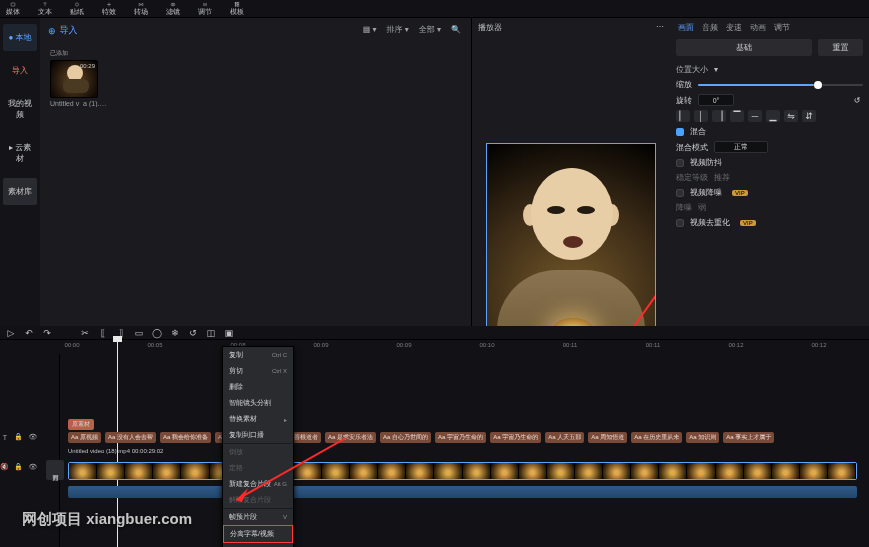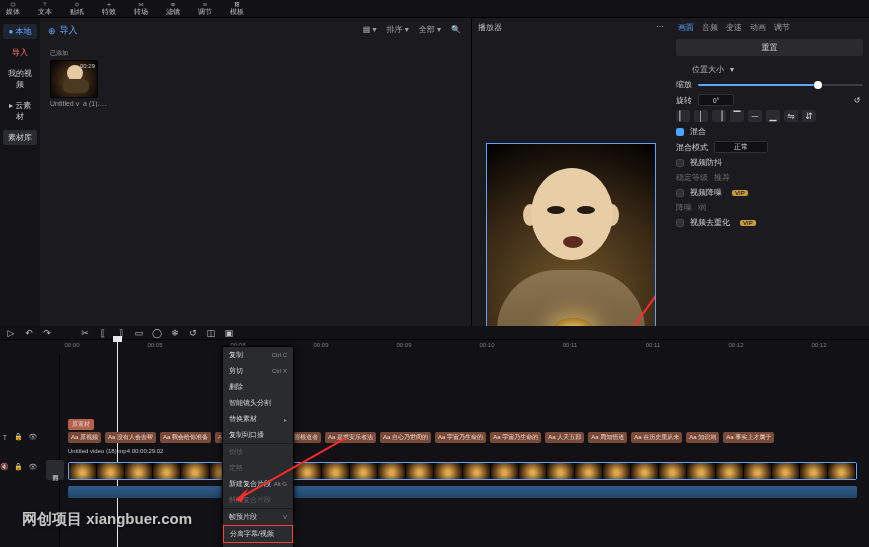--- a/index.html
+++ b/index.html
@@ -4,21 +4,21 @@
   <style>
     * { margin:0; padding:0; box-sizing:border-box; font-family:"Microsoft YaHei",sans-serif; }
     body { background:#0e0e11; color:#cfd0d2; width:869px; height:547px; overflow:hidden; position:relative; font-size:9px; }
     
     .top-toolbar { height:18px; display:flex; gap:18px; padding:2px 6px 0 6px; background:#121216; border-bottom:1px solid #000; }
     .tool { display:flex; flex-direction:column; align-items:center; font-size:7px; color:#bfc1c4; }
     .tool svg { width:10px; height:10px; fill:none; stroke:#c8cace; stroke-width:1.4; }
     
     .main { position:absolute; top:18px; left:0; right:0; bottom:0; display:flex; }
     .col-left { width:40px; background:#141418; display:flex; flex-direction:column; gap:6px; padding:6px 3px; }
-    .lbtn { font-size:8px; color:#c8cacc; padding:2px 2px; border-radius:2px; cursor:pointer; text-align:center; }
+    .lbtn { font-size:8px; color:#c8cacc; padding:8px 2px; border-radius:2px; cursor:pointer; text-align:center; }
     .lbtn.active { background:#1e252f; color:#5ea3ff; }
     .lbtn.bg { background:#2a2b30; }
     .col-media { width:432px; background:#1b1b1f; border-right:1px solid #000; position:relative; }
     .media-head { display:flex; align-items:center; gap:4px; padding:6px 8px; }
     .media-head .label { color:#5ea3ff; font-size:9px; }
     .media-tools { position:absolute; top:6px; right:10px; display:flex; gap:10px; color:#9ea0a5; font-size:8px; align-items:center; }
     .media-tools span { cursor:pointer; }
     .asset { margin:6px 10px; width:58px; }
     .asset .th { width:48px; height:38px; background:#000; border:1px solid #000; border-radius:2px; position:relative; overflow:hidden; }
     .asset .th .dur { position:absolute; top:2px; right:2px; font-size:6px; color:#ccc; }
@@ -48,21 +48,21 @@
     .ibtn { width:12px; height:12px; display:flex; align-items:center; justify-content:center; color:#cfd0d2; cursor:pointer; }
     
     .col-insp { flex:1; background:#1b1b1f; display:flex; flex-direction:column; }
     .itabs { display:flex; gap:8px; padding:4px 8px; font-size:8px; }
     .itabs div { color:#9c9ea2; cursor:pointer; }
     .itabs div.on { color:#5ea3ff; }
     .ibtns { display:flex; gap:6px; padding:2px 6px 6px 6px; }
     .ibtns .btn { flex:1; background:#2a2a2f; color:#cfd0d2; font-size:8px; text-align:center; padding:3px 0; border-radius:2px; cursor:pointer; }
     .ibtns .btn:first-child { flex:3; }
     .prop { padding:2px 6px; font-size:8px; display:flex; align-items:center; gap:6px; }
-    .prop.label-only { color:#b7b9bc;margin-left:16px; }
+    .prop.label-only { color:#b7b9bc; }
     .sec { }
     .slider { flex:1; height:2px; background:#3c3d42; position:relative; border-radius:2px; }
     .slider .fill { position:absolute; left:0; top:0; bottom:0; background:#5ea3ff; border-radius:2px; }
     .slider .knob { position:absolute; top:-3px; width:8px; height:8px; border-radius:50%; background:#fefefe; }
     .numbox { width:36px; height:12px; background:#0f1012; border:1px solid #2f3035; border-radius:2px; display:flex; align-items:center; justify-content:center; font-size:7px; }
     .toolrow { display:flex; gap:4px; padding:2px 6px; }
     .toolrow .tb { width:14px; height:12px; background:#2a2b30; border-radius:2px; cursor:pointer; display:flex; align-items:center; justify-content:center;}
     .chk { width:8px; height:8px; border-radius:2px; background:#4aa3ff; display:inline-block; }
     .chk.off { background:#2f3035; border:1px solid #444; }
     .vip { background:#c99a3a; color:#000; font-size:6px; padding:0 3px; border-radius:2px; margin-left:4px; }
@@ -224,20 +224,21 @@
 
   <div class="col-insp">
     <div class="itabs">
       <div class="on">画面</div>
       <div>音频</div>
       <div>变速</div>
       <div>动画</div>
       <div>调节</div>
     </div>
     <div class="ibtns">
+      <div class="btn">基础</div>
       <div class="btn">重置</div>
     </div>
     <div class="prop label-only"><span>位置大小</span> ▾</div>
     <div class="prop">
       <span>缩放</span>
       <div class="slider">
           <div class="fill" style="width:70%"></div>
           <div class="knob" style="left:70%"></div>
         </div>
     </div>

